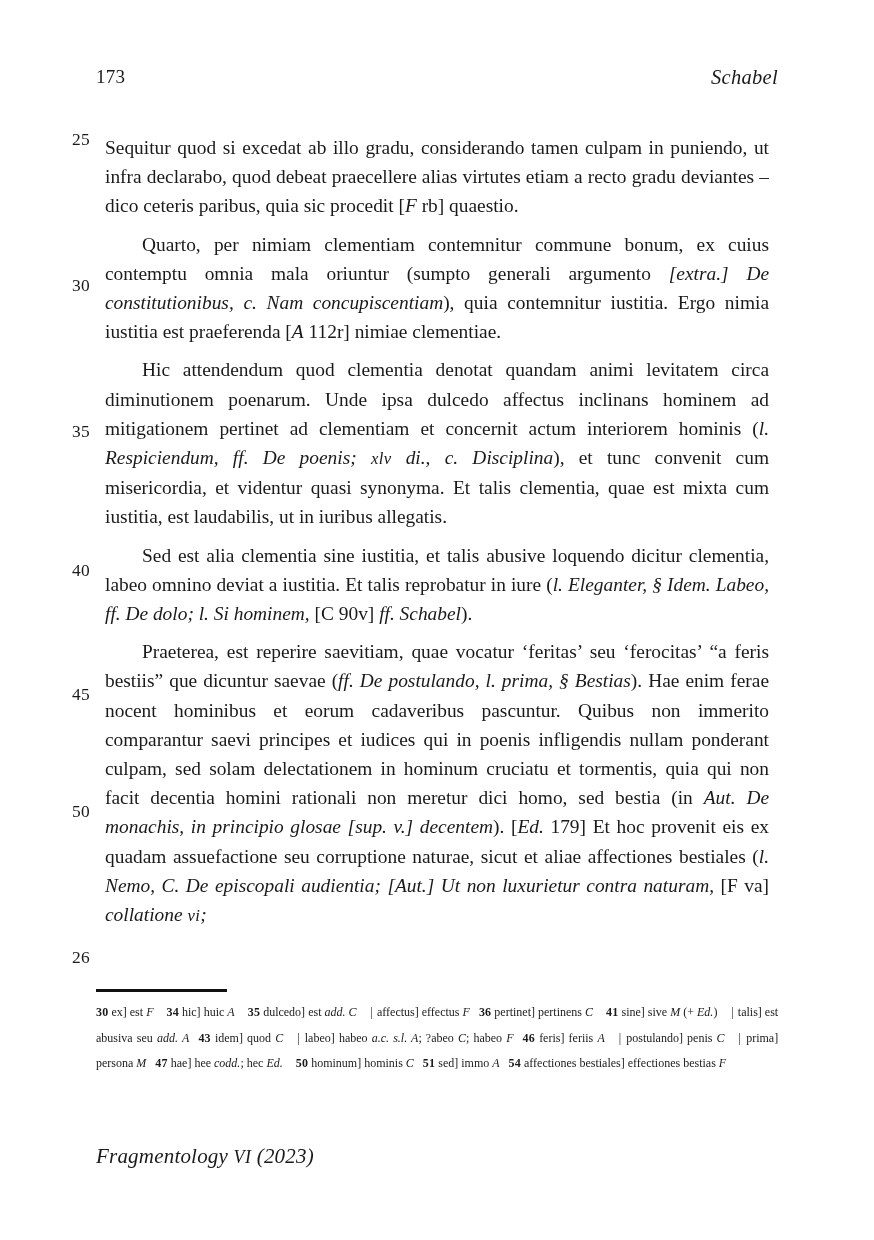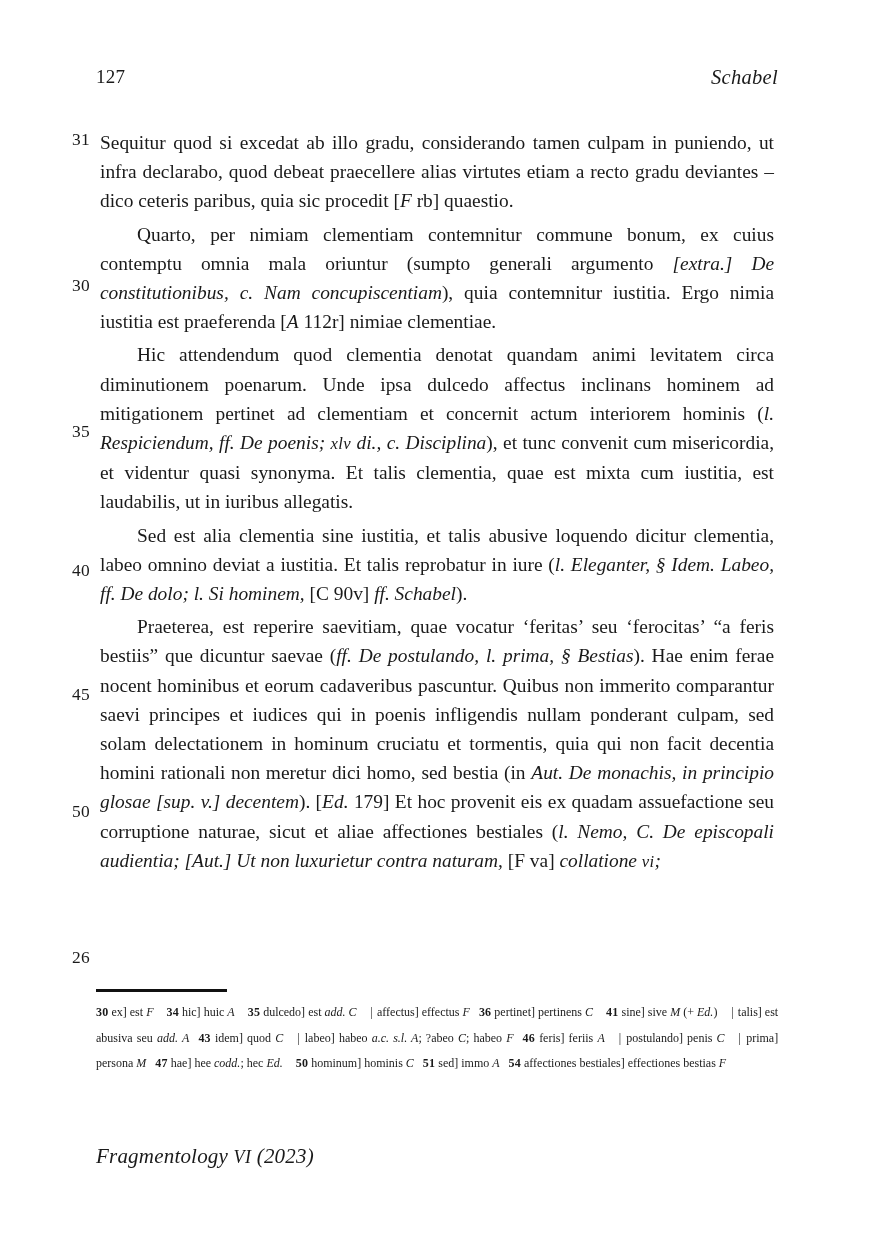--- a/index.html
+++ b/index.html
@@ -54,21 +54,21 @@
     left: 96px;
     top: 124px;
     width: 682px;
     font-size: 19.4px;
     line-height: 29.2px;
     text-align: justify;
     text-justify: inter-word;
     hyphens: none;
   }
   .para {
-    margin: 4px;
+    margin: 9px;
     text-indent: 37px;
   }
   .para.first { text-indent: 0; }
 
   
   .lineno {
     position: absolute;
     width: 42px;
     text-align: right;
     font-size: 17.4px;
@@ -122,25 +122,25 @@
     font-style: italic;
     letter-spacing: 0.2px;
   }
 </style>
 </head>
 <body>
 
 <div class="page">
 
   <div class="running-head">
-    <span class="folio">127</span>
+    <span class="folio">173</span>
     <span class="running-title">Schabel</span>
   </div>
 
-  <span class="lineno" style="left:48px; top:129px;">31</span>
+  <span class="lineno" style="left:48px; top:129px;">25</span>
   <span class="lineno" style="left:48px; top:275px;">30</span>
   <span class="lineno" style="left:48px; top:421px;">35</span>
   <span class="lineno" style="left:48px; top:560px;">40</span>
   <span class="lineno" style="left:48px; top:684px;">45</span>
   <span class="lineno" style="left:48px; top:801px;">50</span>
   <span class="lineno" style="left:48px; top:947px;">26</span>
 
   <div class="textblock">
 
     <p class="para first"><span>Sequitur quod si excedat ab illo gradu, considerando tamen culpam in puniendo, ut infra declarabo, quod debeat praecellere alias virtutes etiam a recto gradu deviantes – dico ceteris paribus, quia sic procedit [</span><i>F</i><span> rb] quaestio.</span></p>

